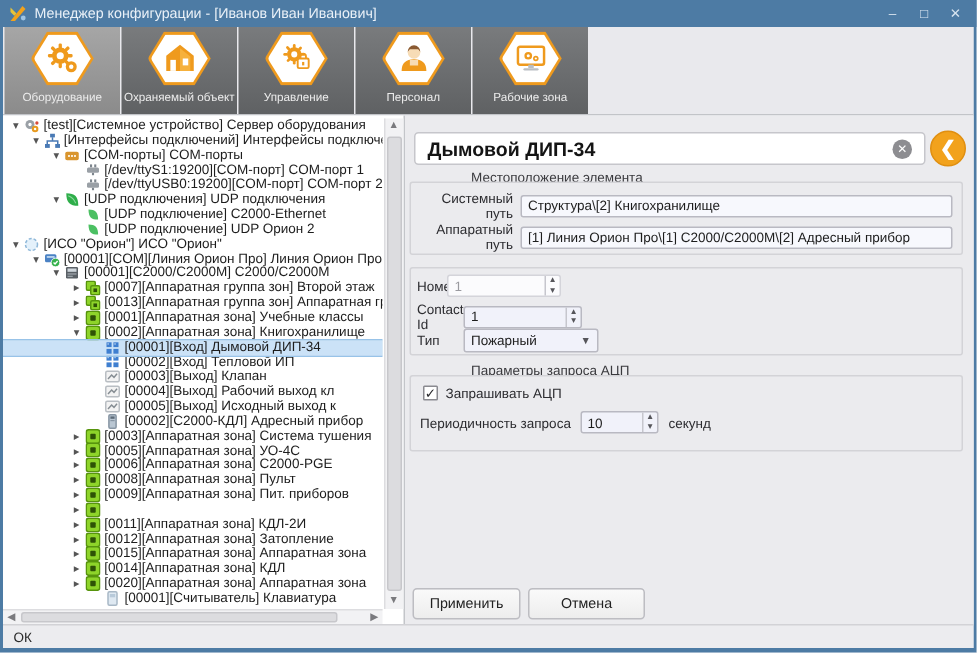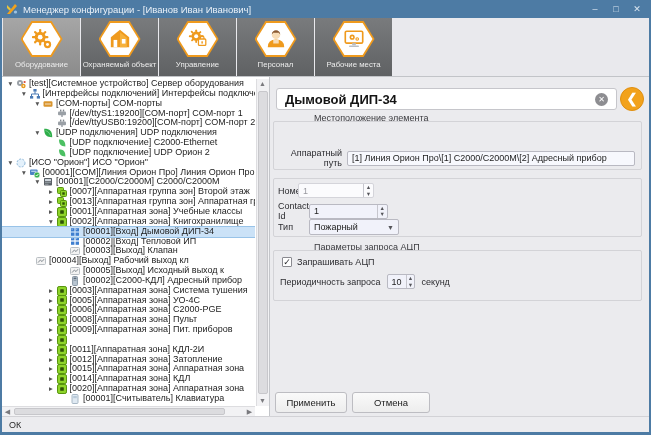--- a/index.html
+++ b/index.html
@@ -212,21 +212,21 @@
                   <circle cx="10" cy="10" r="2.8" fill="#ef9a1d"></circle>
                   <circle cx="10" cy="10" r="1.1" fill="#fff"></circle>
                   <circle cx="15.5" cy="12" r="2" fill="#ef9a1d"></circle>
                   <circle cx="15.5" cy="12" r="0.8" fill="#fff"></circle>
                   <rect x="10" y="16.5" width="4" height="2.4" fill="#b9bec3"></rect>
                   <rect x="6.5" y="19" width="11" height="1.8" rx="0.9" fill="#b9bec3"></rect>
                 </svg>
               </span>
             </div>
           </div>
-          <div class="tb-label">Рабочие места</div>
+          <div class="tb-label">Рабочие зона</div>
         </div>
       </div>
 
     <div class="main">
 
       <div class="tree-panel">
         <div class="tree-rows" id="tree-rows">
             <div class="trow" style="padding-left: 3px;">
               <span class="exp">▾</span>
               <span class="ticon">
@@ -426,21 +426,21 @@
             <div class="trow" style="padding-left: 57px;">
               <span class="exp"></span>
               <span class="ticon">
                 <svg width="10" height="10" viewBox="0 0 10 10">
                   <rect x="0.5" y="1.5" width="9" height="7" rx="1" fill="#f3f3f3" stroke="#b9bec3"></rect>
                   <path d="M2 6.6 L4.4 4 L6 5.6 L8 3.2" stroke="#868d93" fill="none"></path>
                 </svg>
               </span>
               <span class="tlabel">[00003][Выход] Клапан</span>
             </div>
-            <div class="trow" style="padding-left: 23px;">
+            <div class="trow" style="padding-left: 57px;">
               <span class="exp"></span>
               <span class="ticon">
                 <svg width="10" height="10" viewBox="0 0 10 10">
                   <rect x="0.5" y="1.5" width="9" height="7" rx="1" fill="#f3f3f3" stroke="#b9bec3"></rect>
                   <path d="M2 6.6 L4.4 4 L6 5.6 L8 3.2" stroke="#868d93" fill="none"></path>
                 </svg>
               </span>
               <span class="tlabel">[00004][Выход] Рабочий выход кл</span>
             </div>
             <div class="trow" style="padding-left: 57px;">
@@ -599,20 +599,24 @@
       <div class="right-panel">
 
         <div class="hdr-box">
           <span class="hdr-title">Дымовой ДИП-34</span>
           <span class="hdr-clear">✕</span>
         </div>
         <div class="back-btn"><span>❮</span></div>
 
         <div class="grp-label" style="top:36px;">Местоположение элемента</div>
         <div class="grp-box" style="top:44px; height:49px;"></div>
+        <div class="frow" style="top:50px; left:10px; right:14px;">
+          <span class="flabel" style="width:62px; text-align:right; margin-right:5px;">Системный путь</span>
+          <input class="tinput" style="flex: 1 1 0%;" value="Структура\[2] Книгохранилище">
+        </div>
         <div class="frow" style="top:71px; left:10px; right:14px;">
           <span class="flabel" style="width:62px; text-align:right; margin-right:5px;">Аппаратный путь</span>
           <input class="tinput" style="flex: 1 1 0%;" value="[1] Линия Орион Про\[1] С2000/С2000М\[2] Адресный прибор">
         </div>
 
         <div class="grp-box" style="top:101px; height:59px;"></div>
         <div class="frow" style="top:106px; left:8px;">
           <span class="flabel" style="width:20px;">Номер</span>
           <div class="spin disabled" style="width:76px;">
             <input value="1" style="">
@@ -641,21 +645,21 @@
         </div>
 
         <div class="grp-label" style="top:165px;">Параметры запроса АЦП</div>
         <div class="grp-box" style="top:173px; height:51px;"></div>
         <div class="cbrow" style="top:180px; left:12px;">
           <span class="cbox">✓</span>
           <span class="flabel">Запрашивать АЦП</span>
         </div>
         <div class="frow" style="top:197px; left:10px;">
           <span class="flabel" style="margin-right:6px;">Периодичность запроса</span>
-          <div class="spin" style="width:28px;">
+          <div class="spin" style="width:52px;">
             <input value="10" style="">
             <div class="btns">
                 <div>▲</div>
                 <div>▼</div>
               </div>
           </div>
           <span class="flabel" style="margin-left:7px;">секунд</span>
         </div>
 
         <button class="footer-btn" style="left:5px; width:72px;">Применить</button>

